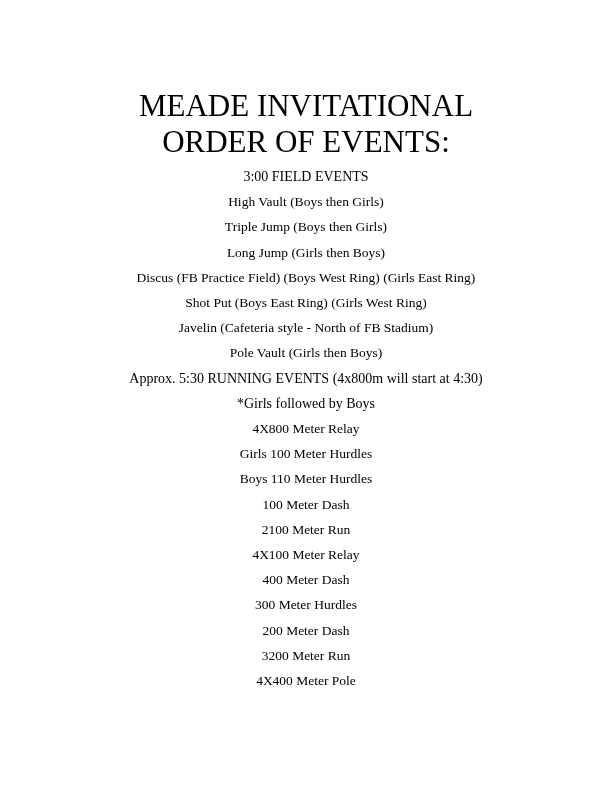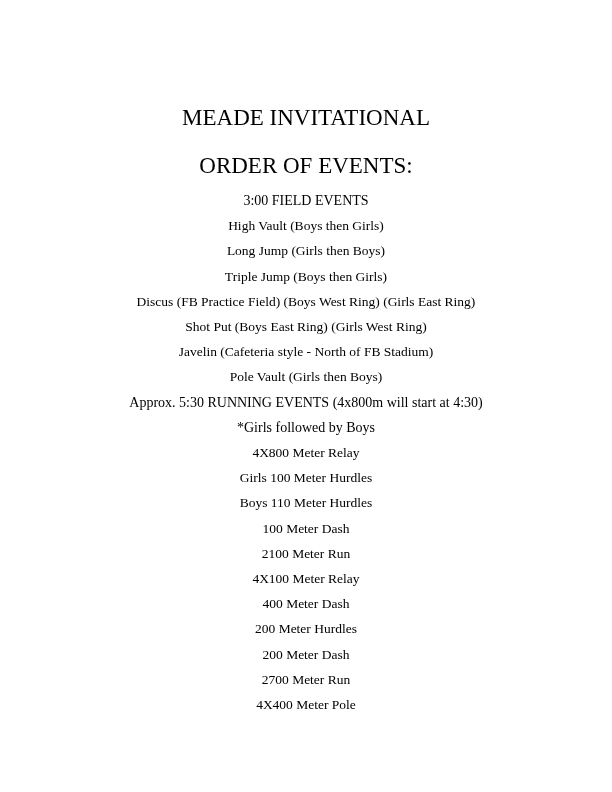--- a/index.html
+++ b/index.html
@@ -15,25 +15,24 @@
     overflow: hidden;
   }
   .page {
     width: 612px;
     height: 792px;
     box-sizing: border-box;
     padding-top: 88px;
     text-align: center;
   }
   .doc-title {
-    font-size: 23px;
+    font-size: 31px;
     line-height: 36px;
     font-weight: 400;
     white-space: nowrap;
-    margin-top: 12px;
   }
   .lines {
     margin-top: 4px;
   }
   .line {
     font-size: 13.5px;
     line-height: 25.2px;
     white-space: nowrap;
   }
   .line.bold {
@@ -46,36 +45,36 @@
 
 <div class="page">
 
   <div class="doc-title">MEADE INVITATIONAL</div>
   <div class="doc-title">ORDER OF EVENTS:</div>
 
   <div class="lines">
 
     <div class="line bold">3:00 FIELD EVENTS</div>
     <div class="line">High Vault (Boys then Girls)</div>
+    <div class="line">Triple Jump (Boys then Girls)</div>
     <div class="line">Long Jump (Girls then Boys)</div>
-    <div class="line">Triple Jump (Boys then Girls)</div>
     <div class="line">Discus (FB Practice Field) (Boys West Ring) (Girls East Ring)</div>
     <div class="line">Shot Put (Boys East Ring) (Girls West Ring)</div>
     <div class="line">Javelin (Cafeteria style - North of FB Stadium)</div>
     <div class="line">Pole Vault (Girls then Boys)</div>
 
     <div class="line bold">Approx. 5:30 RUNNING EVENTS (4x800m will start at 4:30)</div>
     <div class="line bold">*Girls followed by Boys</div>
     <div class="line">4X800 Meter Relay</div>
     <div class="line">Girls 100 Meter Hurdles</div>
     <div class="line">Boys 110 Meter Hurdles</div>
     <div class="line">100 Meter Dash</div>
     <div class="line">2100 Meter Run</div>
     <div class="line">4X100 Meter Relay</div>
     <div class="line">400 Meter Dash</div>
-    <div class="line">200 Meter Hurdles</div>
+    <div class="line">300 Meter Hurdles</div>
     <div class="line">200 Meter Dash</div>
-    <div class="line">2700 Meter Run</div>
+    <div class="line">3200 Meter Run</div>
     <div class="line">4X400 Meter Pole</div>
 
   </div>
 
 </div>
 
 </body></html>

